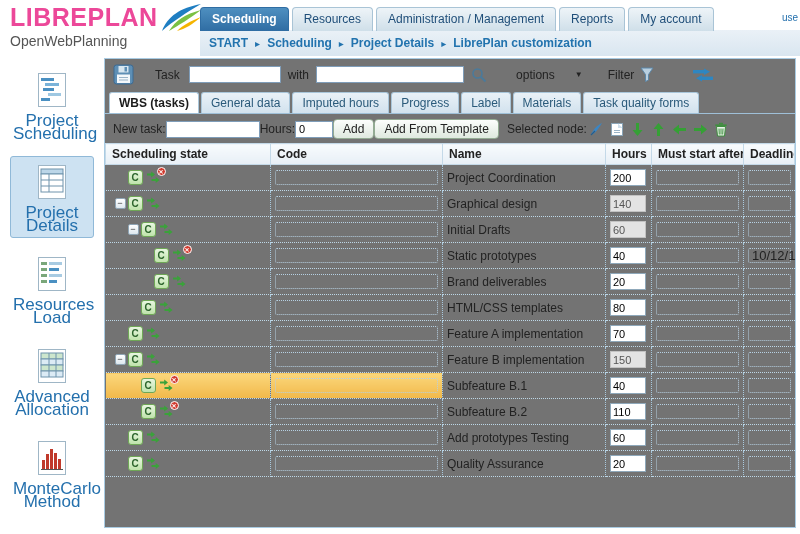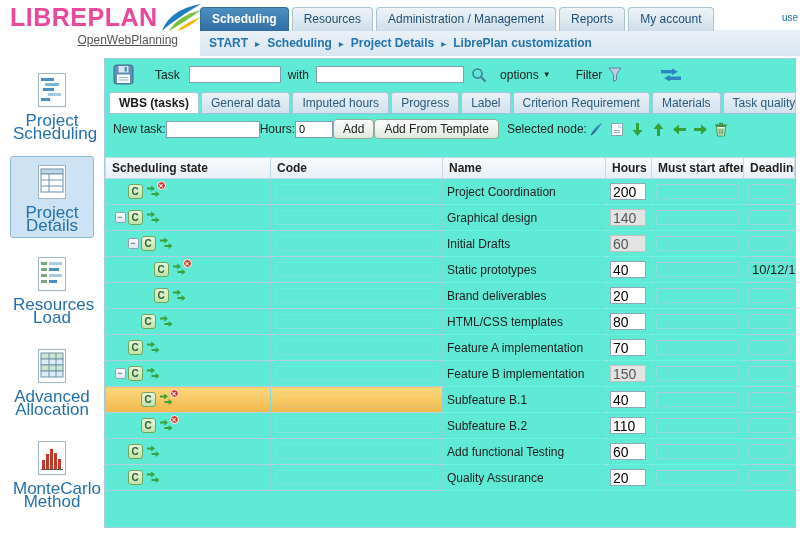--- a/index.html
+++ b/index.html
@@ -9,65 +9,65 @@
     font-family:"Liberation Sans", sans-serif;
     font-size:12px; color:#222; background:#fff;
   }
 
   
   .header { position:relative; height:56px; background:#fff; }
   .logo { position:absolute; left:10px; top:2px; width:190px; cursor:pointer; }
   .logo-row { display:flex; align-items:flex-start; }
   .logo-title { font-size:25px; font-weight:bold; color:#ec4899; letter-spacing:.5px; line-height:30px; }
   .logo-swoosh { margin-left:2px; margin-top:1px; }
-  .logo-sub { font-size:12px; color:#555; text-align:right; width:168px; margin-top:-3px;text-decoration:underline; }
+  .logo-sub { font-size:14px; color:#555; width:168px; margin-top:-3px; }
 
   .nav { position:absolute; left:200px; top:7px; display:flex; gap:3px; z-index:2; }
   .nav-tab { padding:4px 11px 5px; border-radius:4px 4px 0 0; background:linear-gradient(#eef4f8,#cfdfe9);
              border:1px solid #a9c4d6; border-bottom:none; color:#1f4e79; cursor:pointer; white-space:nowrap; }
   .nav-tab.active { background:linear-gradient(#4e8fc0,#2f6da3); color:#fff; font-weight:bold; border-color:#2f6da3; }
   .user-text { position:absolute; right:2px; top:12px; color:#2470ad; font-size:10px; cursor:pointer; }
 
   .crumbbar { position:absolute; left:200px; right:0; top:30px; height:26px;
               background:linear-gradient(#eaf1f7,#d9e6f0); display:flex; align-items:center; padding-left:9px; }
   .crumb { font-weight:bold; color:#2273ae; cursor:pointer; white-space:nowrap; }
   .crumb-sep { color:#2273ae; margin:0 7px; font-size:10px; }
 
   
   .bodywrap { display:flex; padding:2px 4px 0 8px; gap:8px; height:472px; }
   .sidebar { width:88px; flex:none; padding-top:6px; display:flex; flex-direction:column; align-items:center; gap:10px; }
   .side-item { width:84px; text-align:center; color:#2470ad; font-size:17px; line-height:13px;
                padding:7px 2px 5px; border:1px solid transparent; border-radius:3px; cursor:pointer; }
   .side-item.selected { background:#cde2f2; border-color:#90b9d8; }
   .side-icon { display:block; margin:0 auto 5px; }
 
-  .panel { flex:1; border:1px solid #a9cbe2; background:#5eead4; overflow:hidden; }
+  .panel { flex:1; border:1px solid #a9cbe2; background:#737373; overflow:hidden; }
 
   
   .toolbar { display:flex; align-items:center; gap:7px; padding:4px 8px; height:31px; }
   .tb-label { color:#222; }
   .tb-input { height:17px; border:1px solid #7f9db9; font-size:11px; padding:1px 3px; font-family:inherit; }
   .input-task { width:92px; margin-left:2px; }
   .input-with { width:148px; }
   .save-btn { cursor:pointer; display:inline-flex; margin-right:14px; }
-  .options { display:flex; align-items:center; gap:4px; cursor:pointer; margin-left:6px; }
+  .options { display:flex; align-items:center; gap:20px; cursor:pointer; margin-left:22px; }
   .caret { font-size:8px; color:#222; }
   .filter-group { margin-left:18px; display:flex; align-items:center; gap:6px; }
   .expand-icon { margin-left:30px; cursor:pointer; display:inline-flex; }
   .icon-btn { cursor:pointer; display:inline-flex; align-items:center; }
 
   
   .tabstrip { display:flex; gap:2px; padding:2px 4px 0; border-bottom:1px solid #9fc0d8;
               white-space:nowrap; overflow:hidden; }
   .tab { padding:3px 9px; border:1px solid #a9c6da; border-bottom:none; border-radius:3px 3px 0 0;
          background:linear-gradient(#e9f1f7,#d2e2ee); color:#2a5a7a; cursor:pointer; flex:none; }
   .tab.active { background:#fff; color:#1c1c1c; font-weight:bold; margin-bottom:-1px; padding-bottom:4px; }
 
   
-  .taskform { display:flex; align-items:center; padding:5px 8px 18px; }
+  .taskform { display:flex; align-items:center; padding:5px 8px 4px; }
   .input-newtask { width:94px; }
   .input-hours { width:38px; }
   .btn { background:linear-gradient(#fcfdfc,#dfe9df); border:1px solid #93ab93; border-radius:4px;
          padding:2px 9px; font-size:12px; font-family:inherit; color:#222; cursor:pointer; white-space:nowrap; }
   .selnode-label { margin-left:8px; white-space:nowrap; }
   .node-icons { display:flex; align-items:center; gap:6px; margin-left:2px; }
 
   
   table.wbs { width:100%; border-collapse:collapse; table-layout:fixed; }
   .wbs th { background:linear-gradient(#f8fbfd,#e7eff6); border:1px solid #c4d9e8; font-weight:bold;
@@ -81,21 +81,21 @@
             color:#333; cursor:pointer; }
   .toggle-spacer { width:11px; flex:none; }
   .cbadge { width:15px; height:15px; flex:none; border-radius:3px; cursor:pointer;
             background:linear-gradient(#e8f6e0,#bfe3ab); border:1px solid #6fa757; color:#2c642c;
             font-weight:bold; font-size:10px; display:flex; align-items:center; justify-content:center; }
   .taskicon { position:relative; display:inline-flex; margin-left:2px; }
   .flag { position:absolute; top:-4px; right:-6px; width:9px; height:9px; background:#d23b2f;
           border:1px solid #fff; border-radius:50%; color:#fff; font-size:6px; line-height:8px;
           text-align:center; font-weight:bold; }
   .codebox { height:15px; border:1px dotted #b6d0e2; border-radius:2px; }
-  .hoursbox { width:36px; height:17px; border:1px solid #8fa8ba; font-size:14px; padding:0 2px; font-family:inherit; }
+  .hoursbox { width:36px; height:17px; border:1px solid #8fa8ba; font-size:11px; padding:0 2px; font-family:inherit; }
   .hoursbox.parent { background:#e3e3e3; border-color:#c2c2c2; color:#555; }
   .datebox { height:15px; border:1px dotted #b6d0e2; border-radius:2px; font-size:13px;
              line-height:14px; padding:0 3px; color:#222; }
   tr.selected td:nth-child(1), tr.selected td:nth-child(2) { background:linear-gradient(#fbd77c,#f1b84a); }
 </style>
 </head>
 <body>
 
 <div class="header">
   <div class="logo">
@@ -256,21 +256,20 @@
         </svg>
       </span>
     </div>
 
     <div class="tabstrip">
       <span class="tab active">WBS (tasks)</span>
       <span class="tab">General data</span>
       <span class="tab">Imputed hours</span>
       <span class="tab">Progress</span>
       <span class="tab">Label</span>
-      <span class="tab">Criterion Requirement</span>
       <span class="tab">Materials</span>
       <span class="tab">Task quality forms</span>
 
     </div>
 
     <div class="taskform">
       <span>New task:</span>
       <input class="tb-input input-newtask" value="" style="">
       <span>Hours:</span>
       <input class="tb-input input-hours" value="0" style="">
@@ -608,21 +607,21 @@
                   <svg width="13" height="13" viewBox="0 0 13 13">
                     <path d="M0 2.5h4.2V0.6L8 3.5 4.2 6.4V4.5H0z" fill="#3aa23a"></path>
                     <path d="M4.5 8h4.2V6.1L12.5 9l-3.8 2.9V10H4.5z" fill="#3aa23a"></path>
                   </svg>
                 </span>
               </div>
             </td>
             <td>
               <div class="codebox"></div>
             </td>
-            <td>Add functional Testing</td>
+            <td>Add prototypes Testing</td>
             <td><input class="hoursbox" value="60" style=""></td>
             <td>
               <div class="datebox"></div>
             </td>
             <td>
               <div class="datebox"></div>
             </td>
           </tr>
           <tr>
             <td>

